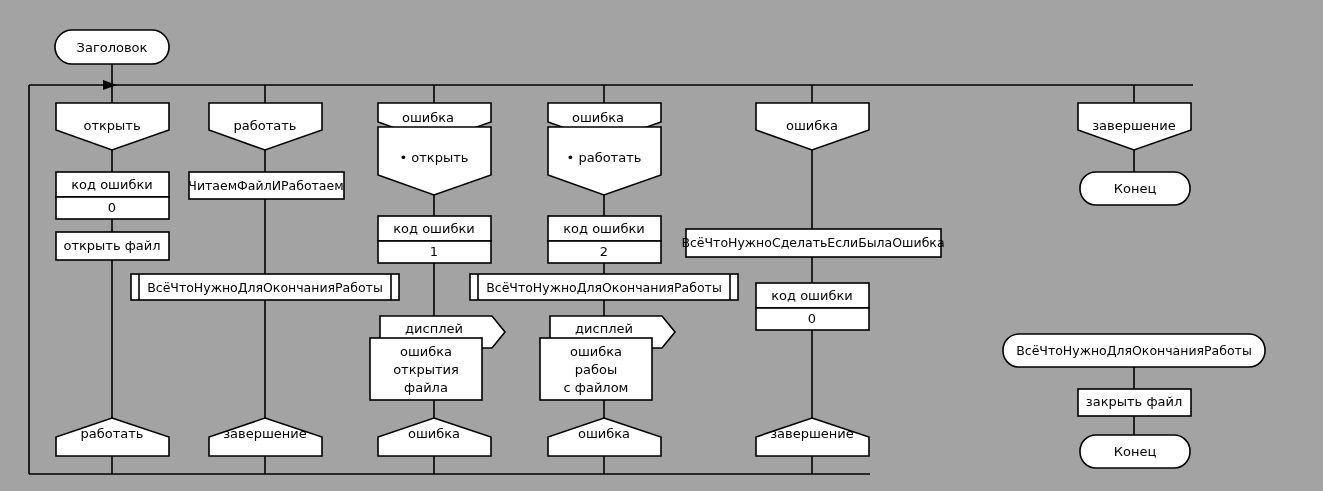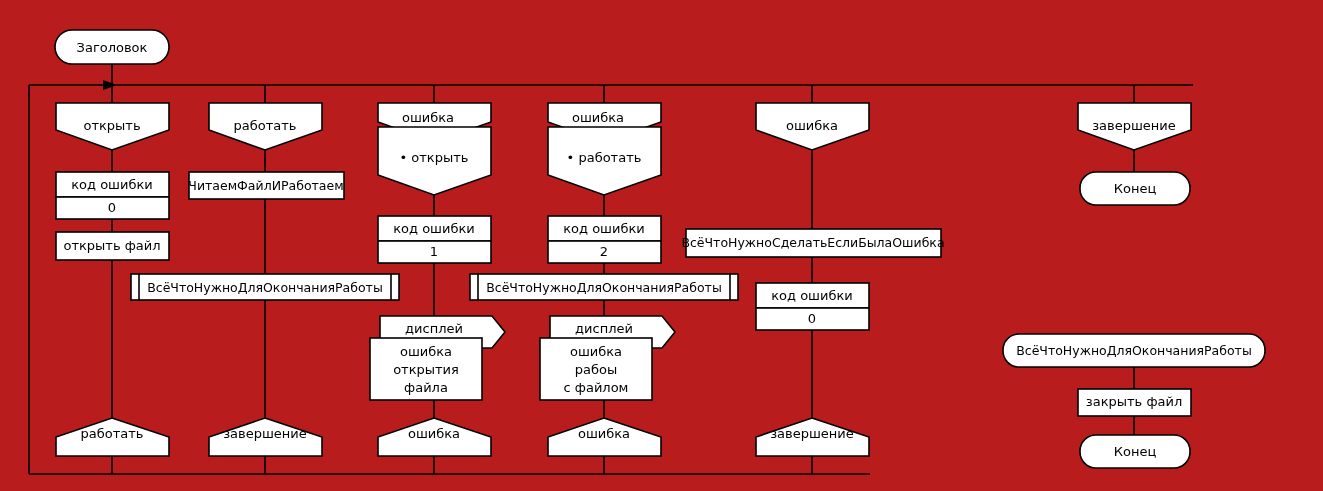--- a/index.html
+++ b/index.html
@@ -4,21 +4,21 @@
 <style>
   html, body {
     margin: 0;
     padding: 0;
     background: #ffffff;
   }
   #canvas-wrap {
     position: relative;
     width: 1323px;
     height: 491px;
-    background: #b91c1c;
+    background: #a3a3a3;
     overflow: hidden;
     font-family: "DejaVu Sans", sans-serif;
   }
   svg.diagram {
     display: block;
     width: 1323px;
     height: 491px;
   }
   .shape-stroke {
     fill: #ffffff;

